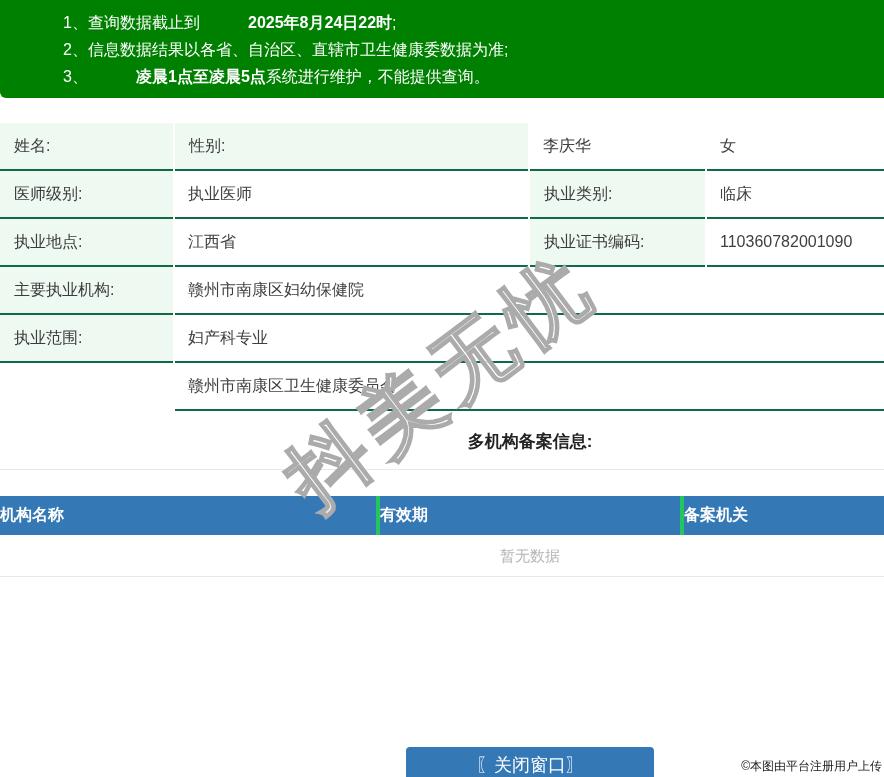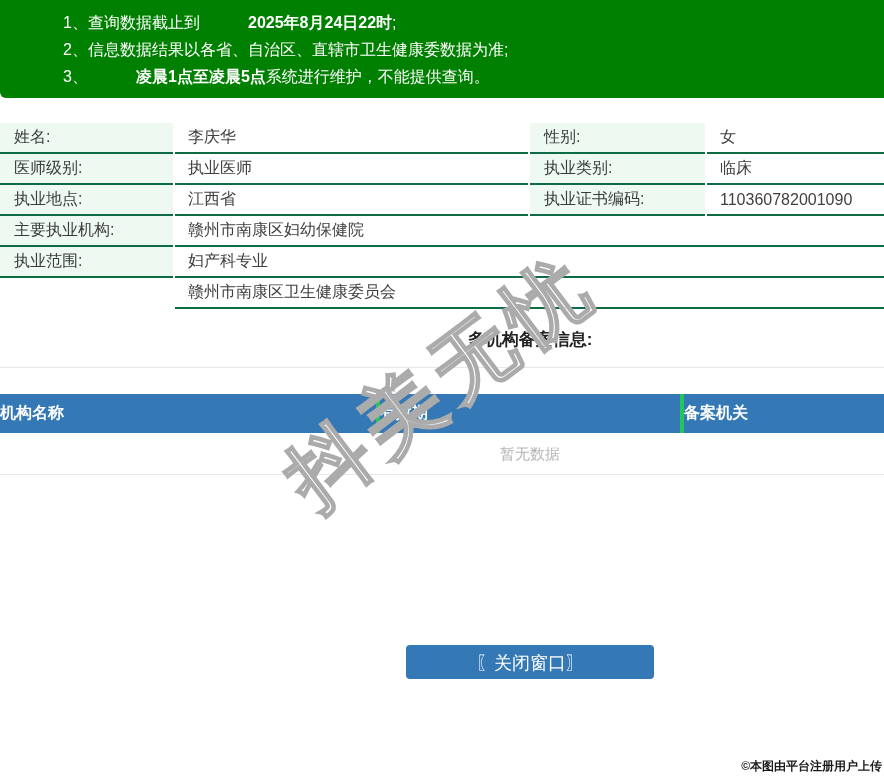--- a/index.html
+++ b/index.html
@@ -17,21 +17,21 @@
     padding-left:63px;height:27px;line-height:27px;font-size:16px;white-space:nowrap;
   }
   .notice-line .num{display:inline-block;width:25px;}
   .notice-line b{font-weight:bold;padding-left:48px;}
   
   .info-table{margin-top:25px;}
   .irow{
     display:grid;grid-template-columns:173px 353px 175px 353px;column-gap:2px;
   }
   .cell{
-    height:31px;box-sizing:border-box;display:flex;align-items:center;
+    height:48px;box-sizing:border-box;display:flex;align-items:center;
     border-bottom:2px solid #0f6b43;font-size:16px;
   }
   .lbl{background:#eef9f2;padding-left:14px;color:#3c3c3c;}
   .val{padding-left:13px;color:#404040;}
   .val.wide{grid-column:2 / 5;}
   
   .section-title{
     margin-top:20px;height:22px;line-height:22px;text-align:center;
     font-size:17px;font-weight:bold;color:#222222;
   }
@@ -60,41 +60,41 @@
   
   .watermark{
     position:absolute;left:442px;top:383px;
     transform:translate(-50%,-50%) rotate(-37deg);
     font-size:80px;font-weight:bold;letter-spacing:10px;white-space:nowrap;
     color:rgba(255,255,255,0.85);-webkit-text-stroke:2px #ababab;
     pointer-events:none;z-index:50;
   }
   
   .credit{
-    position:absolute;right:2px;bottom:2px;font-size:12px;font-weight:bold;
+    position:absolute;right:2px;bottom:2px;font-size:12px;font-weight:normal;
     color:#1a1a1a;z-index:60;
     text-shadow:-1px -1px 0 #ffffff,1px -1px 0 #ffffff,-1px 1px 0 #ffffff,1px 1px 0 #ffffff;
   }
 </style>
 </head>
 <body>
 
 <div class="content">
 
   <div class="notice">
     <div class="notice-line"><span class="num">1、</span><span>查询数据截止到</span><b>2025年8月24日22时</b><span>;</span></div>
     <div class="notice-line"><span class="num">2、</span><span>信息数据结果以各省、自治区、直辖市卫生健康委数据为准;</span></div>
     <div class="notice-line"><span class="num">3、</span><b>凌晨1点至凌晨5点</b><span>系统进行维护，不能提供查询。</span></div>
   </div>
 
   <div class="info-table">
     <div class="irow">
       <div class="cell lbl">姓名:</div>
+      <div class="cell lbl">性别:</div>
       <div class="cell val">李庆华</div>
-      <div class="cell lbl">性别:</div>
       <div class="cell val">女</div>
     </div>
     <div class="irow">
       <div class="cell lbl">医师级别:</div>
       <div class="cell val">执业医师</div>
       <div class="cell lbl">执业类别:</div>
       <div class="cell val">临床</div>
     </div>
     <div class="irow">
       <div class="cell lbl">执业地点:</div>

